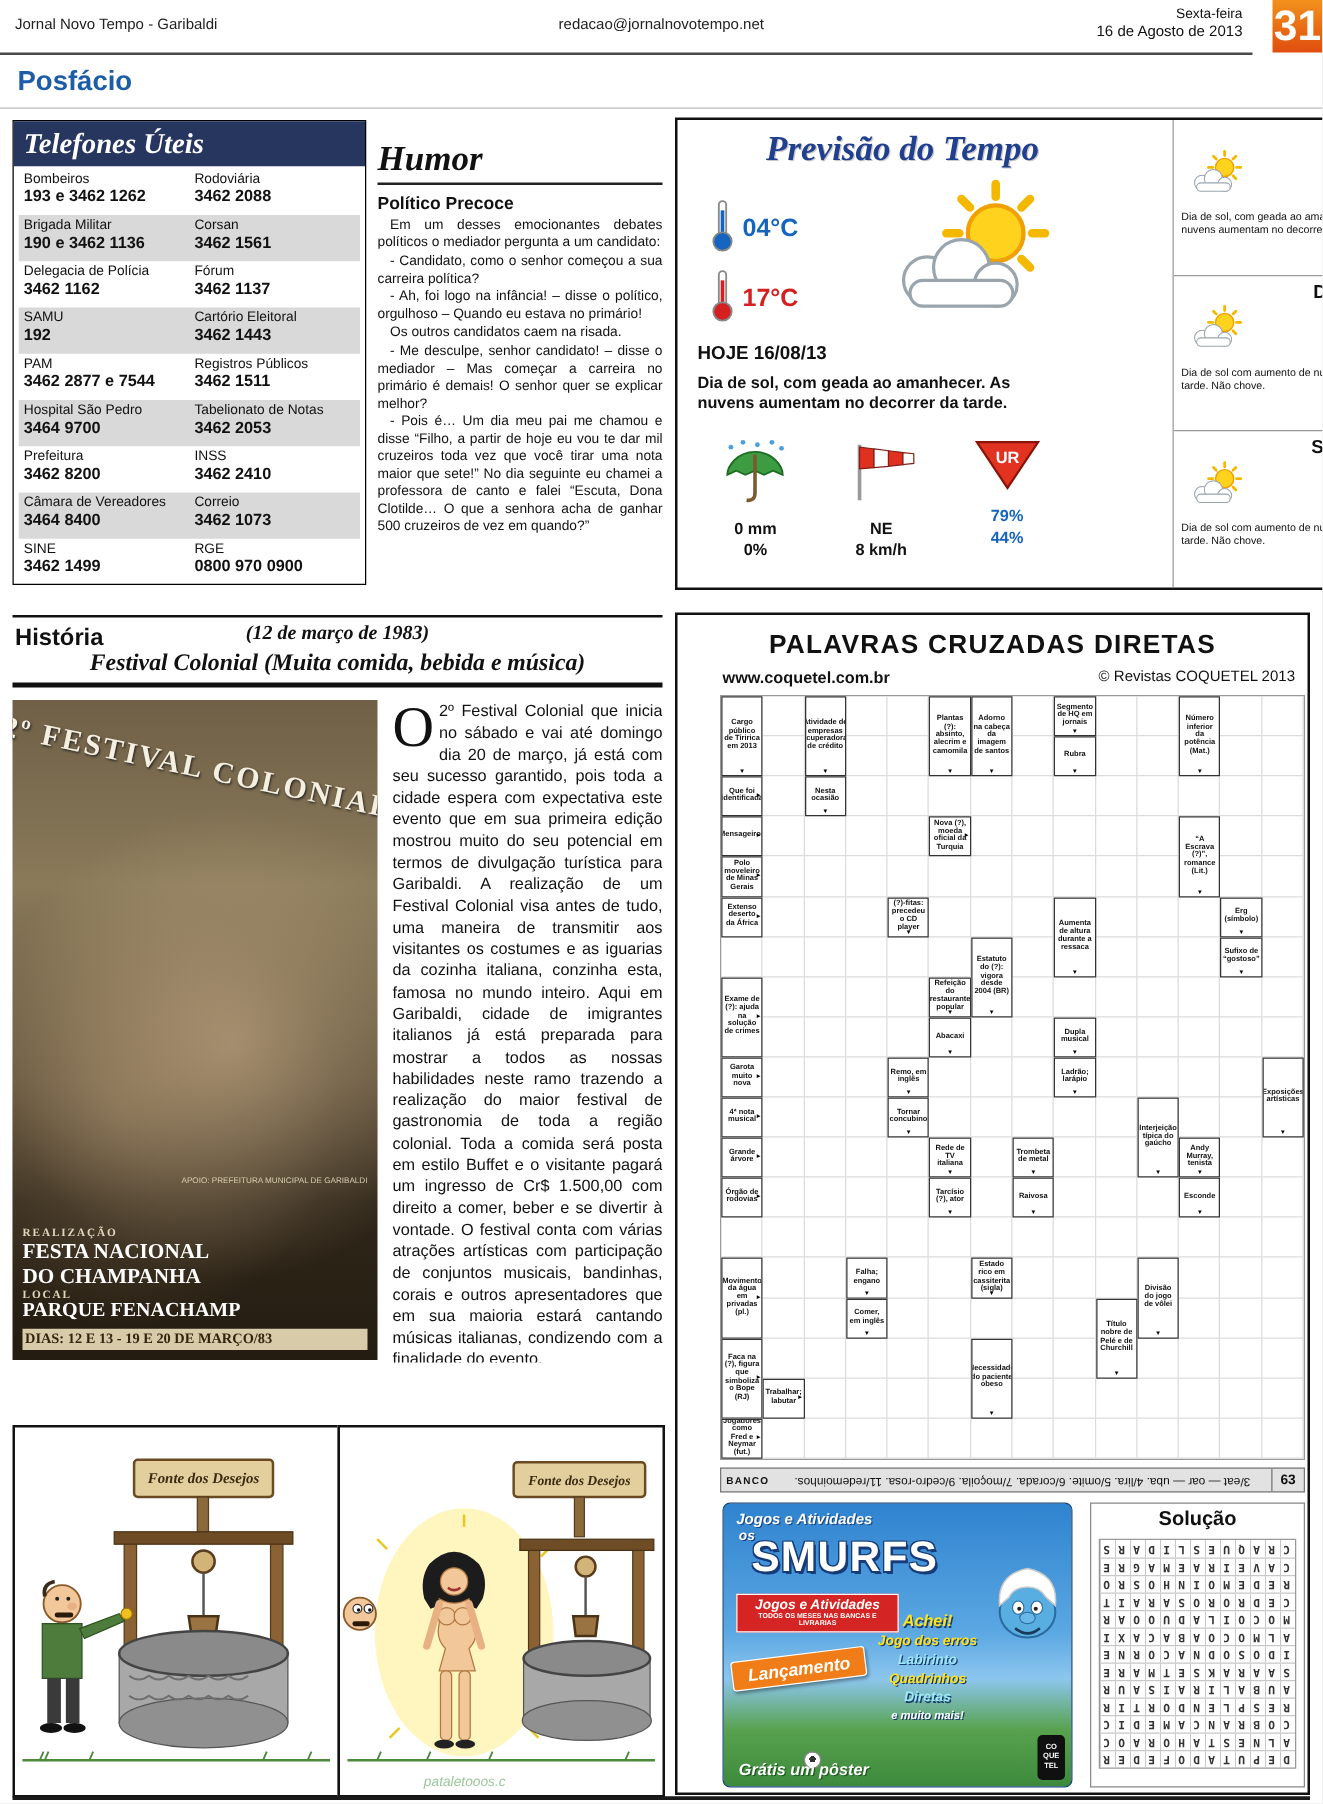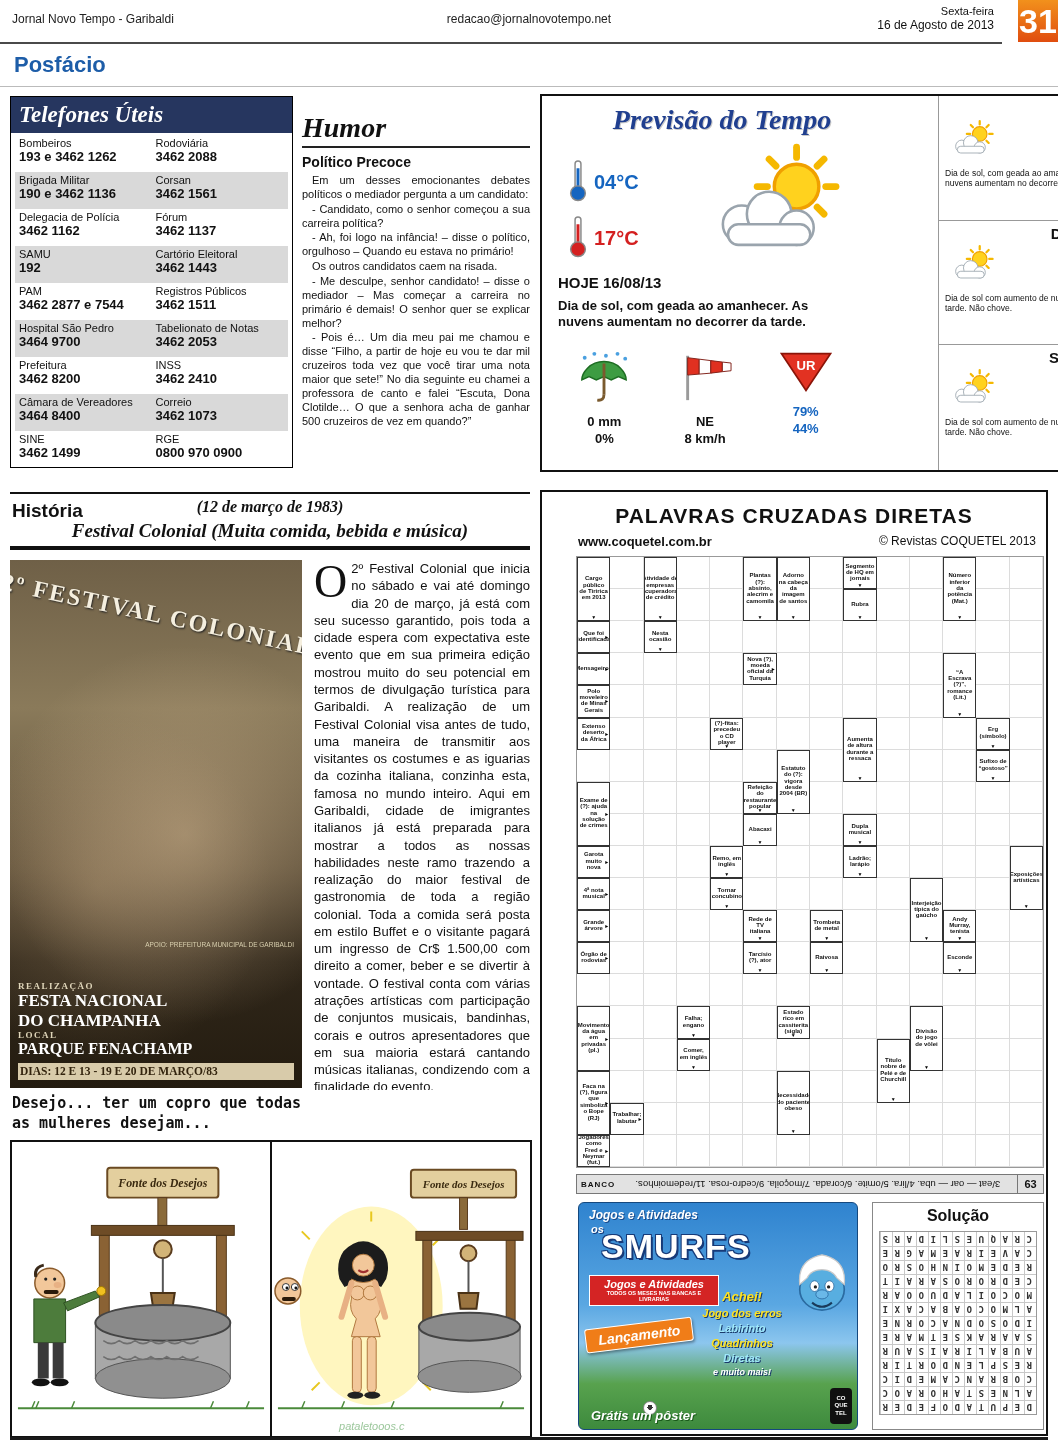--- a/index.html
+++ b/index.html
@@ -466,24 +466,20 @@
         <div class="poster-line pl-3">LOCAL</div>
         <div class="poster-line pl-4">PARQUE FENACHAMP</div>
         <div class="poster-line pl-5">DIAS: 12 E 13 - 19 E 20 DE MARÇO/83</div>
       </div>
   </div>
 
   <div class="abs" id="article">
     <p><span class="dropcap">O</span><span>2º Festival Colonial que inicia no sábado e vai até domingo dia 20 de março, já está com seu sucesso garantido, pois toda a cidade espera com expectativa este evento que em sua primeira edição mostrou muito do seu potencial em termos de divulgação turística para Garibaldi. A realização de um Festival Colonial visa antes de tudo, uma maneira de transmitir aos visitantes os costumes e as iguarias da cozinha italiana, conzinha esta, famosa no mundo inteiro. Aqui em Garibaldi, cidade de imigrantes italianos já está preparada para mostrar a todos as nossas habilidades neste ramo trazendo a realização do maior festival de gastronomia de toda a região colonial. Toda a comida será posta em estilo Buffet e o visitante pagará um ingresso de Cr$ 1.500,00 com direito a comer, beber e se divertir à vontade. O festival conta com várias atrações artísticas com participação de conjuntos musicais, bandinhas, corais e outros apresentadores que em sua maioria estará cantando músicas italianas, condizendo com a finalidade do evento.</span></p>
   </div>
 
-  <div class="abs" id="comic-cap">
-    <div>Desejo... ter um copro que todas</div>
-    <div>as mulheres desejam...</div>
-  </div>
 
   <div class="abs" id="comic">
     <div class="panel">
       <svg viewBox="0 0 260 296" preserveAspectRatio="none">
         <line x1="6" y1="268" x2="254" y2="268" stroke="#4a8a3a" stroke-width="2"></line>
         <g stroke="#4a8a3a" stroke-width="1.5" fill="none">
             <path d="M20 268 l3 -7 M24 268 l3 -7 M60 268 l3 -7 M200 268 l3 -7 M236 268 l3 -7"></path>
           </g>
         <rect x="96" y="26" width="112" height="30" fill="#e3cf9e" stroke="#6a4a22" stroke-width="2" rx="3"></rect>
         <text x="152" y="45" text-anchor="middle" font-size="12" font-weight="bold" font-style="italic" font-family="Liberation Serif, serif" fill="#3a2a10">Fonte dos Desejos</text>

